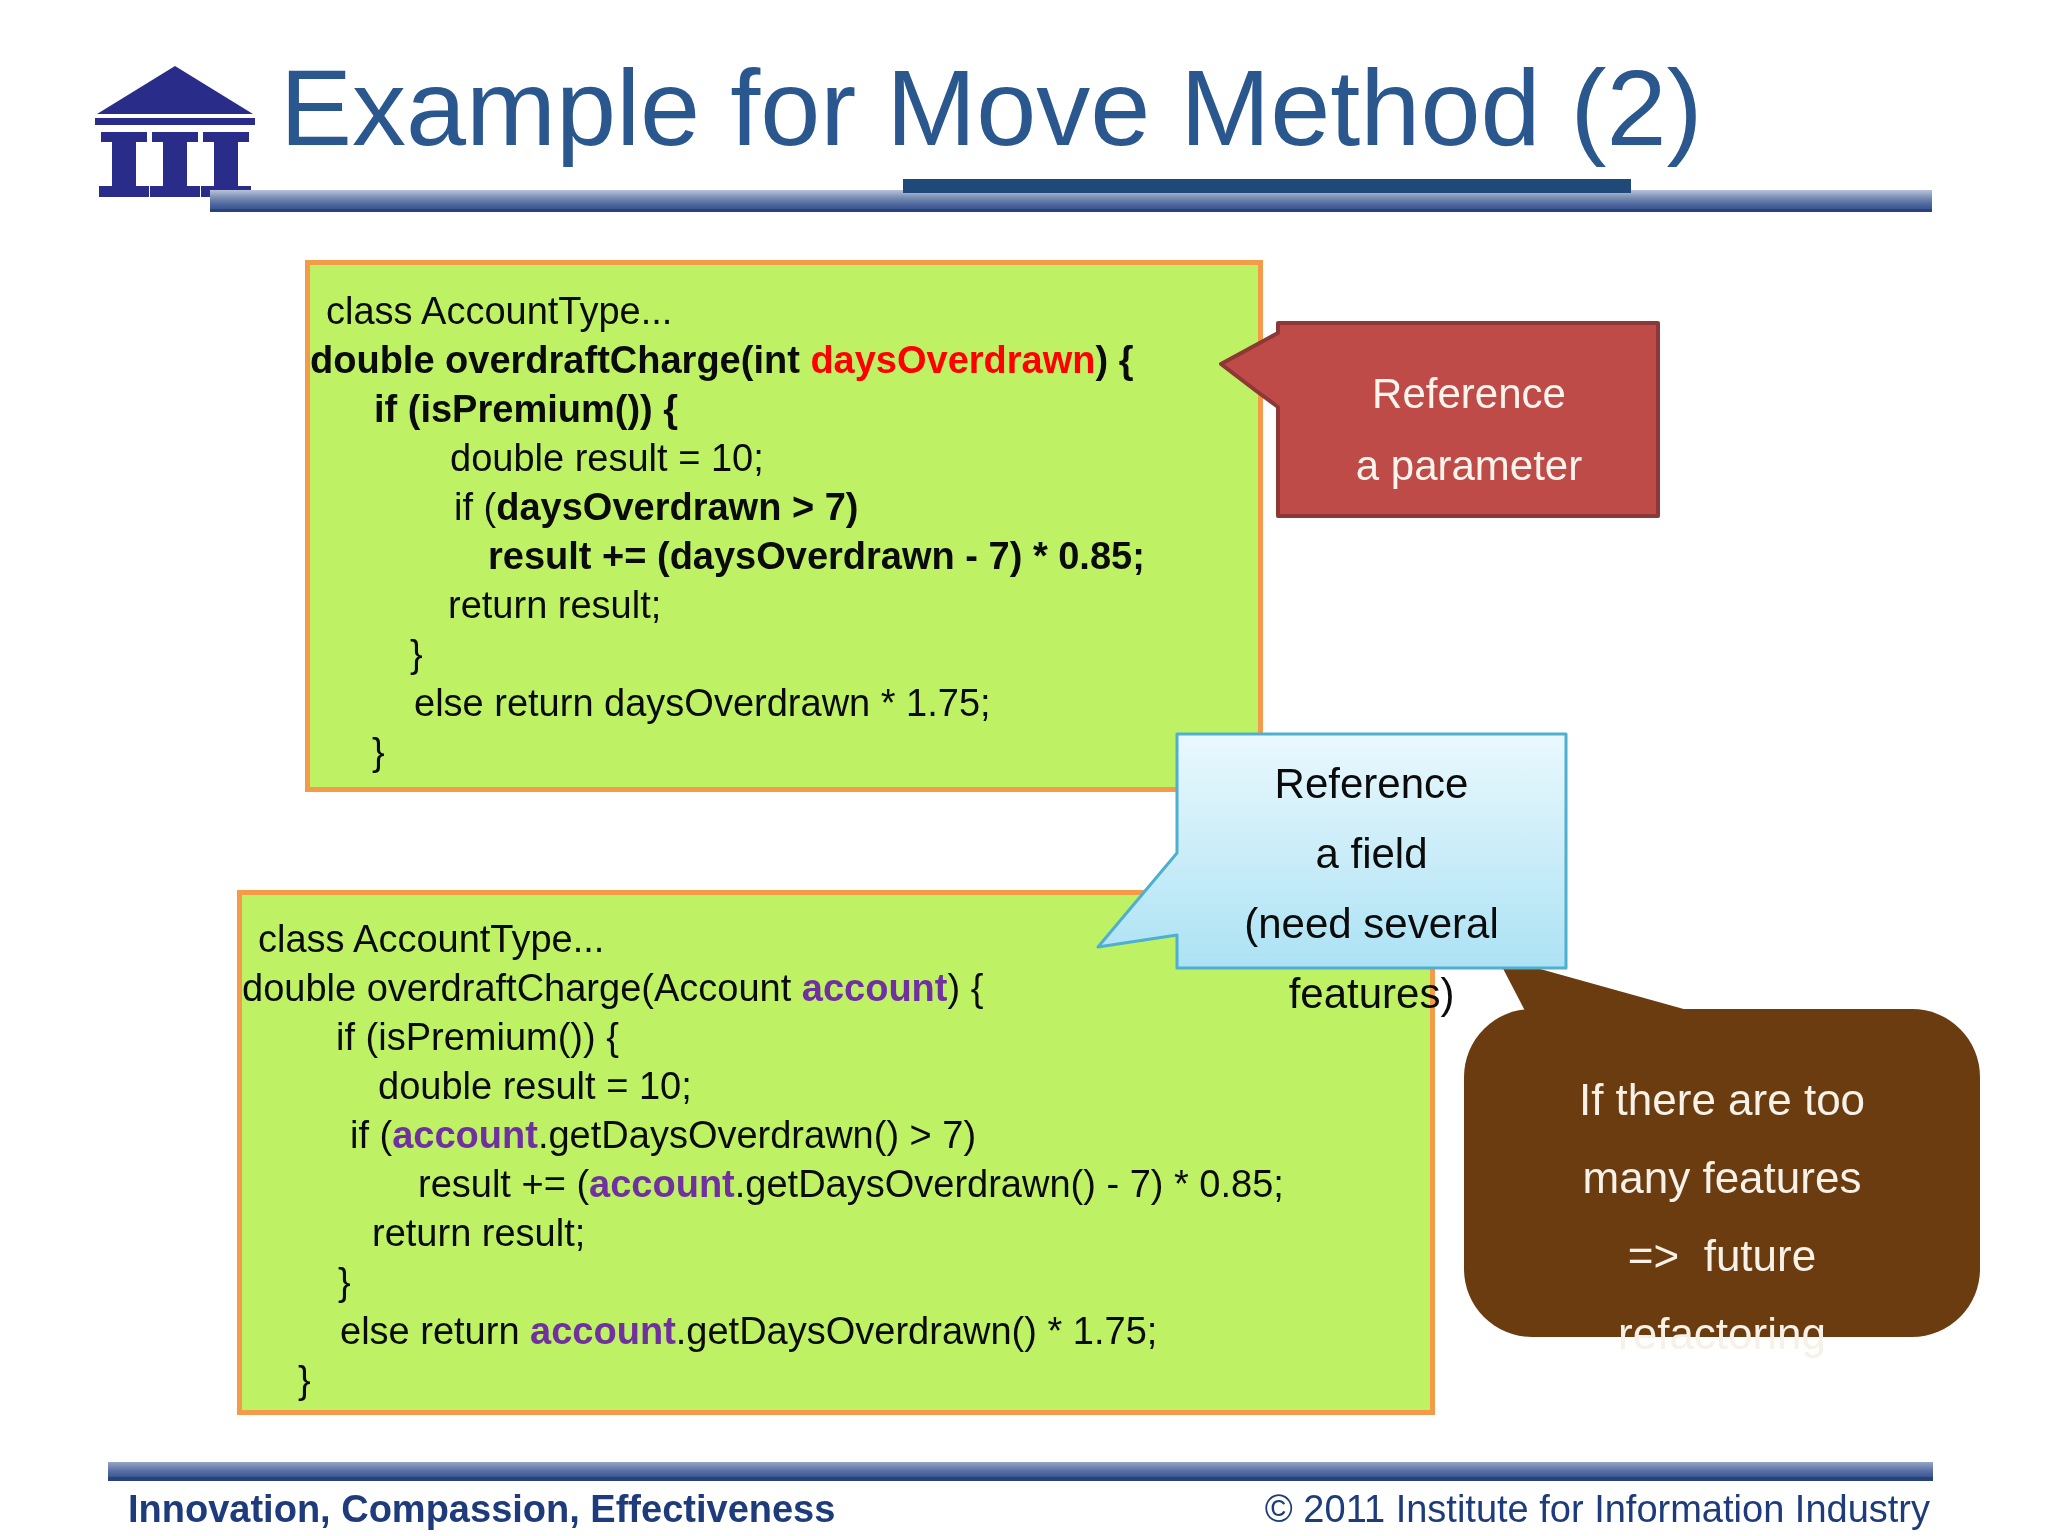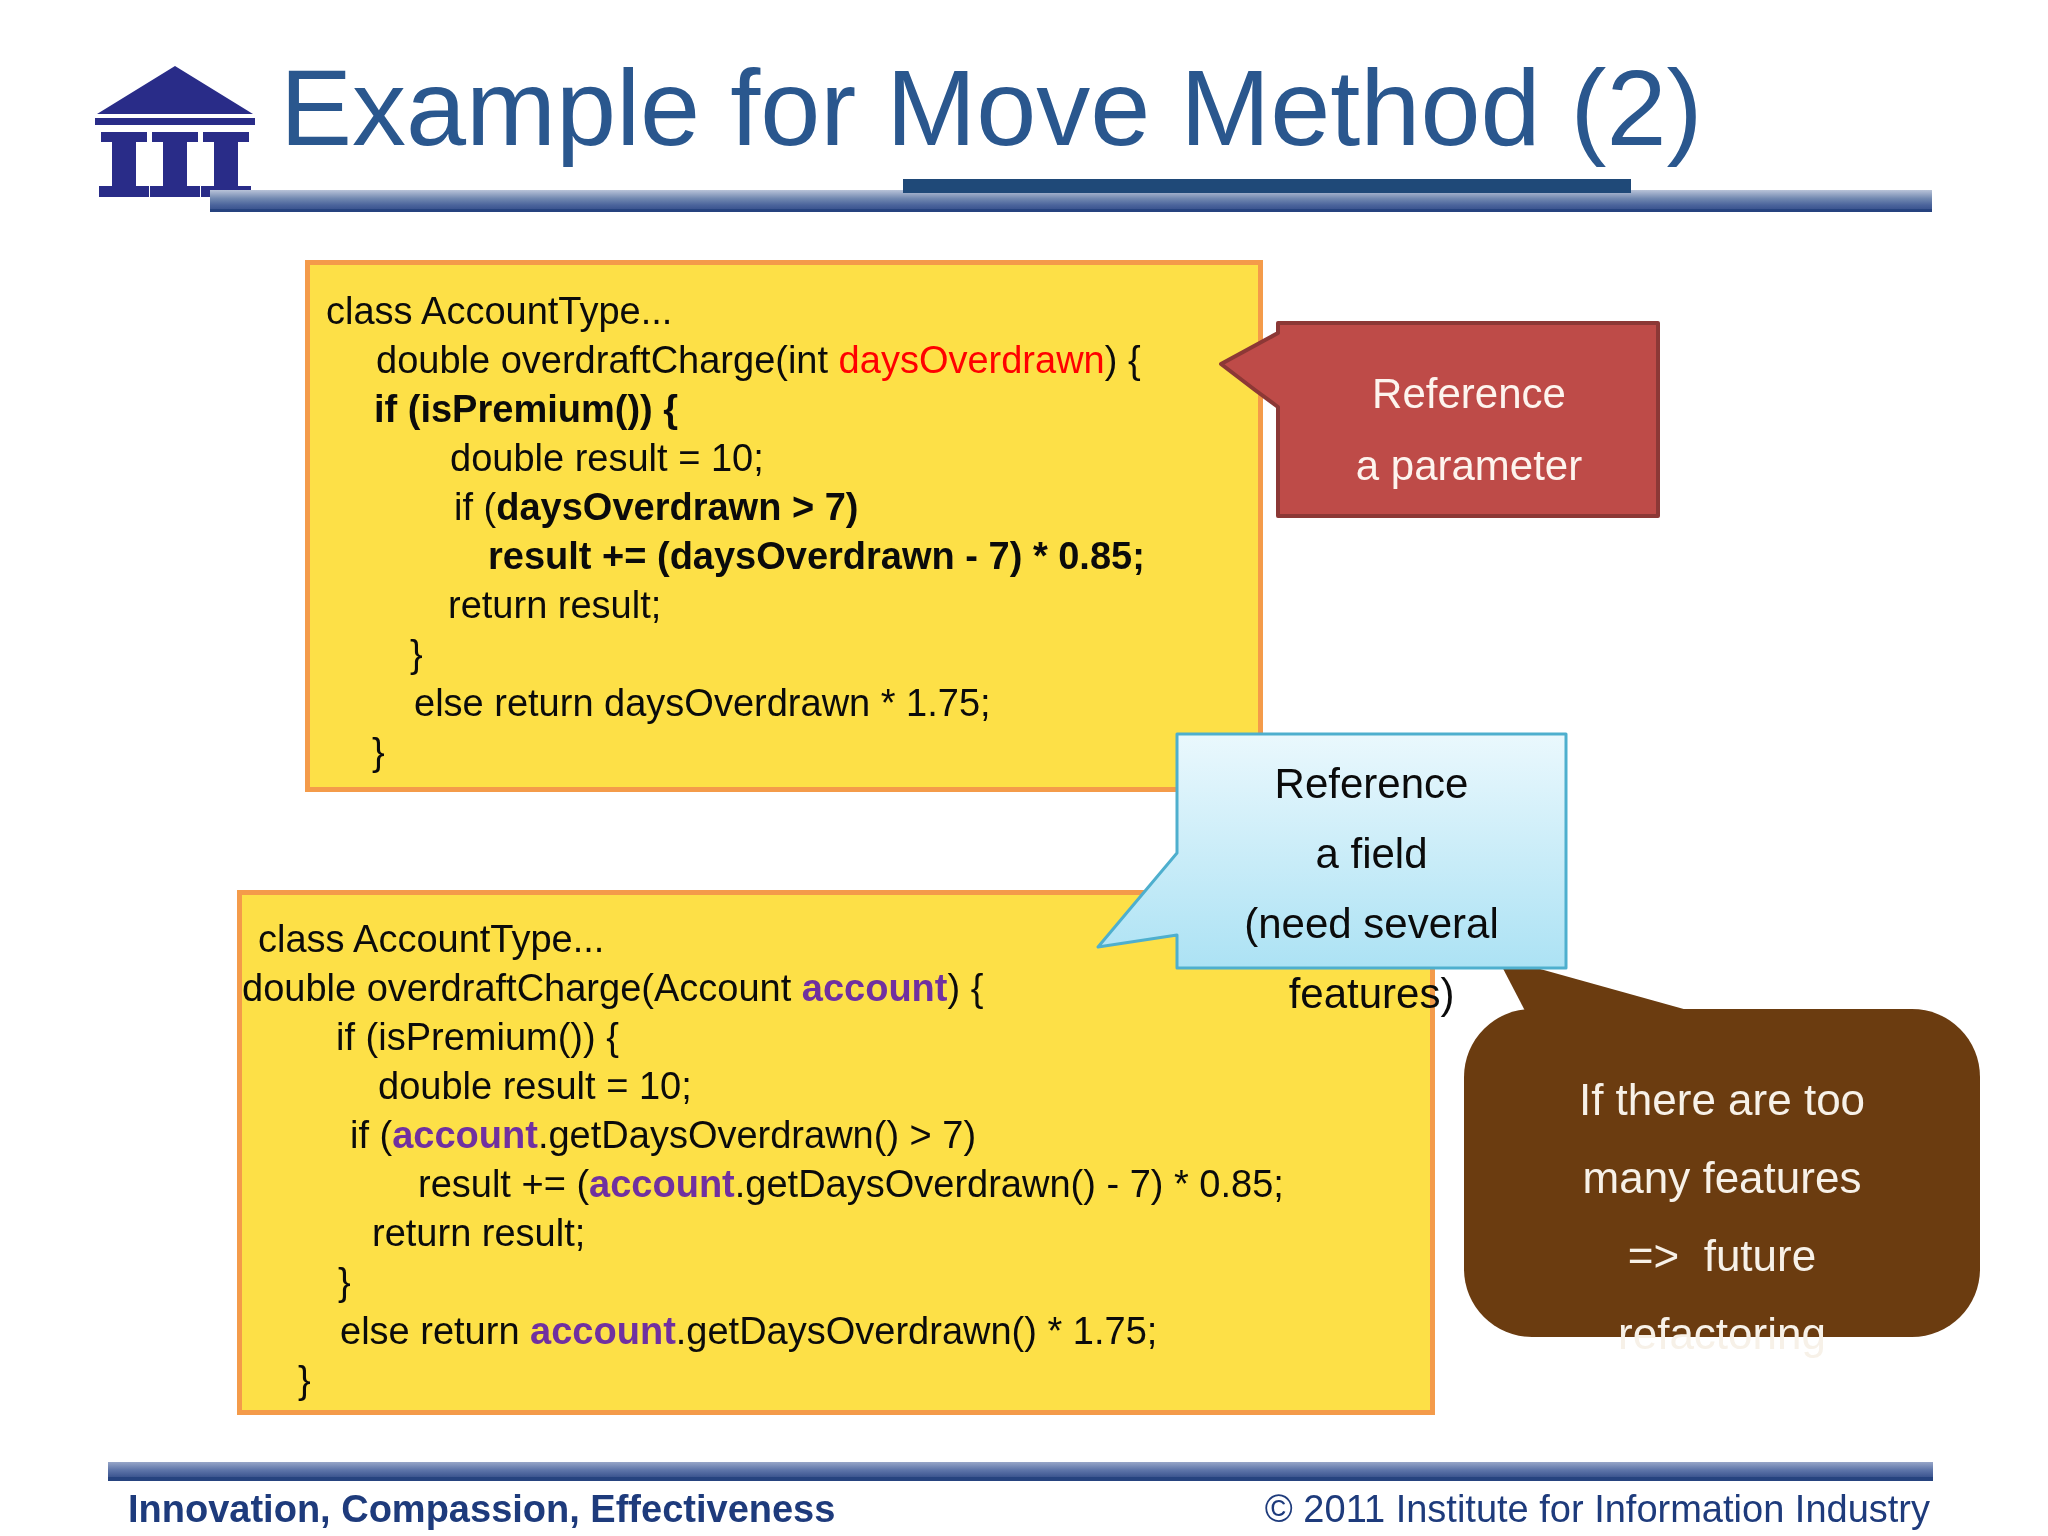--- a/index.html
+++ b/index.html
@@ -18,21 +18,21 @@
     position:absolute;left:210px;top:190px;width:1722px;height:19px;
     background:linear-gradient(#b9c3d8,#7188b0 45%,#4a639b 80%,#3c5590);
     border-bottom:3px solid #26437f;
   }
   #title-underline-dark{
     position:absolute;left:903px;top:179px;width:728px;height:14px;
     background:var(--underline-dark,#1F4978);
   }
   
   .code-box{
-    position:absolute;background:#fde047;
+    position:absolute;background:#bef264;
     border:5px solid var(--orange,#F49B4A);
     box-sizing:border-box;
   }
   #code-box-1{left:305px;top:260px;width:958px;height:532px;padding-top:22px;}
   #code-box-2{left:237px;top:890px;width:1198px;height:525px;padding-top:20px;}
   .code-line{
     font-size:38px;line-height:49px;color:#0b0b0b;white-space:pre;
   }
   .code-line .bold{font-weight:700;}
   .code-line .red{color:var(--keyword-red,#FF0000);}
@@ -94,21 +94,21 @@
       <rect x="119" y="76" width="24" height="44"></rect>
       <rect x="106" y="120" width="50" height="11"></rect>
     </g>
   </svg>
   <div id="title">Example for Move Method (2)</div>
   <div id="title-underline-bar"></div>
   <div id="title-underline-dark"></div>
 
   <div id="code-box-1" class="code-box">
       <div class="code-line" style="padding-left: 16px;"><span>class AccountType...</span></div>
-      <div class="code-line" style="padding-left: 66px;"><span>double overdraftCharge(int </span><span class="red">daysOverdrawn</span><span>) {</span></div>
+      <div class="code-line" style=" font-weight: bold;"><span>double overdraftCharge(int </span><span class="red">daysOverdrawn</span><span>) {</span></div>
       <div class="code-line" style="padding-left: 64px;"><span class="bold">if (isPremium()) {</span></div>
       <div class="code-line" style="padding-left: 140px;"><span>double result = 10;</span></div>
       <div class="code-line" style="padding-left: 144px;"><span>if (</span><span class="bold">daysOverdrawn &gt; 7)</span></div>
       <div class="code-line" style="padding-left: 178px;"><span class="bold">result += (daysOverdrawn - 7) * 0.85;</span></div>
       <div class="code-line" style="padding-left: 138px;"><span>return result;</span></div>
       <div class="code-line" style="padding-left: 100px;"><span>}</span></div>
       <div class="code-line" style="padding-left: 104px;"><span>else return daysOverdrawn * 1.75;</span></div>
       <div class="code-line" style="padding-left: 62px;"><span>}</span></div>
     </div>
 

